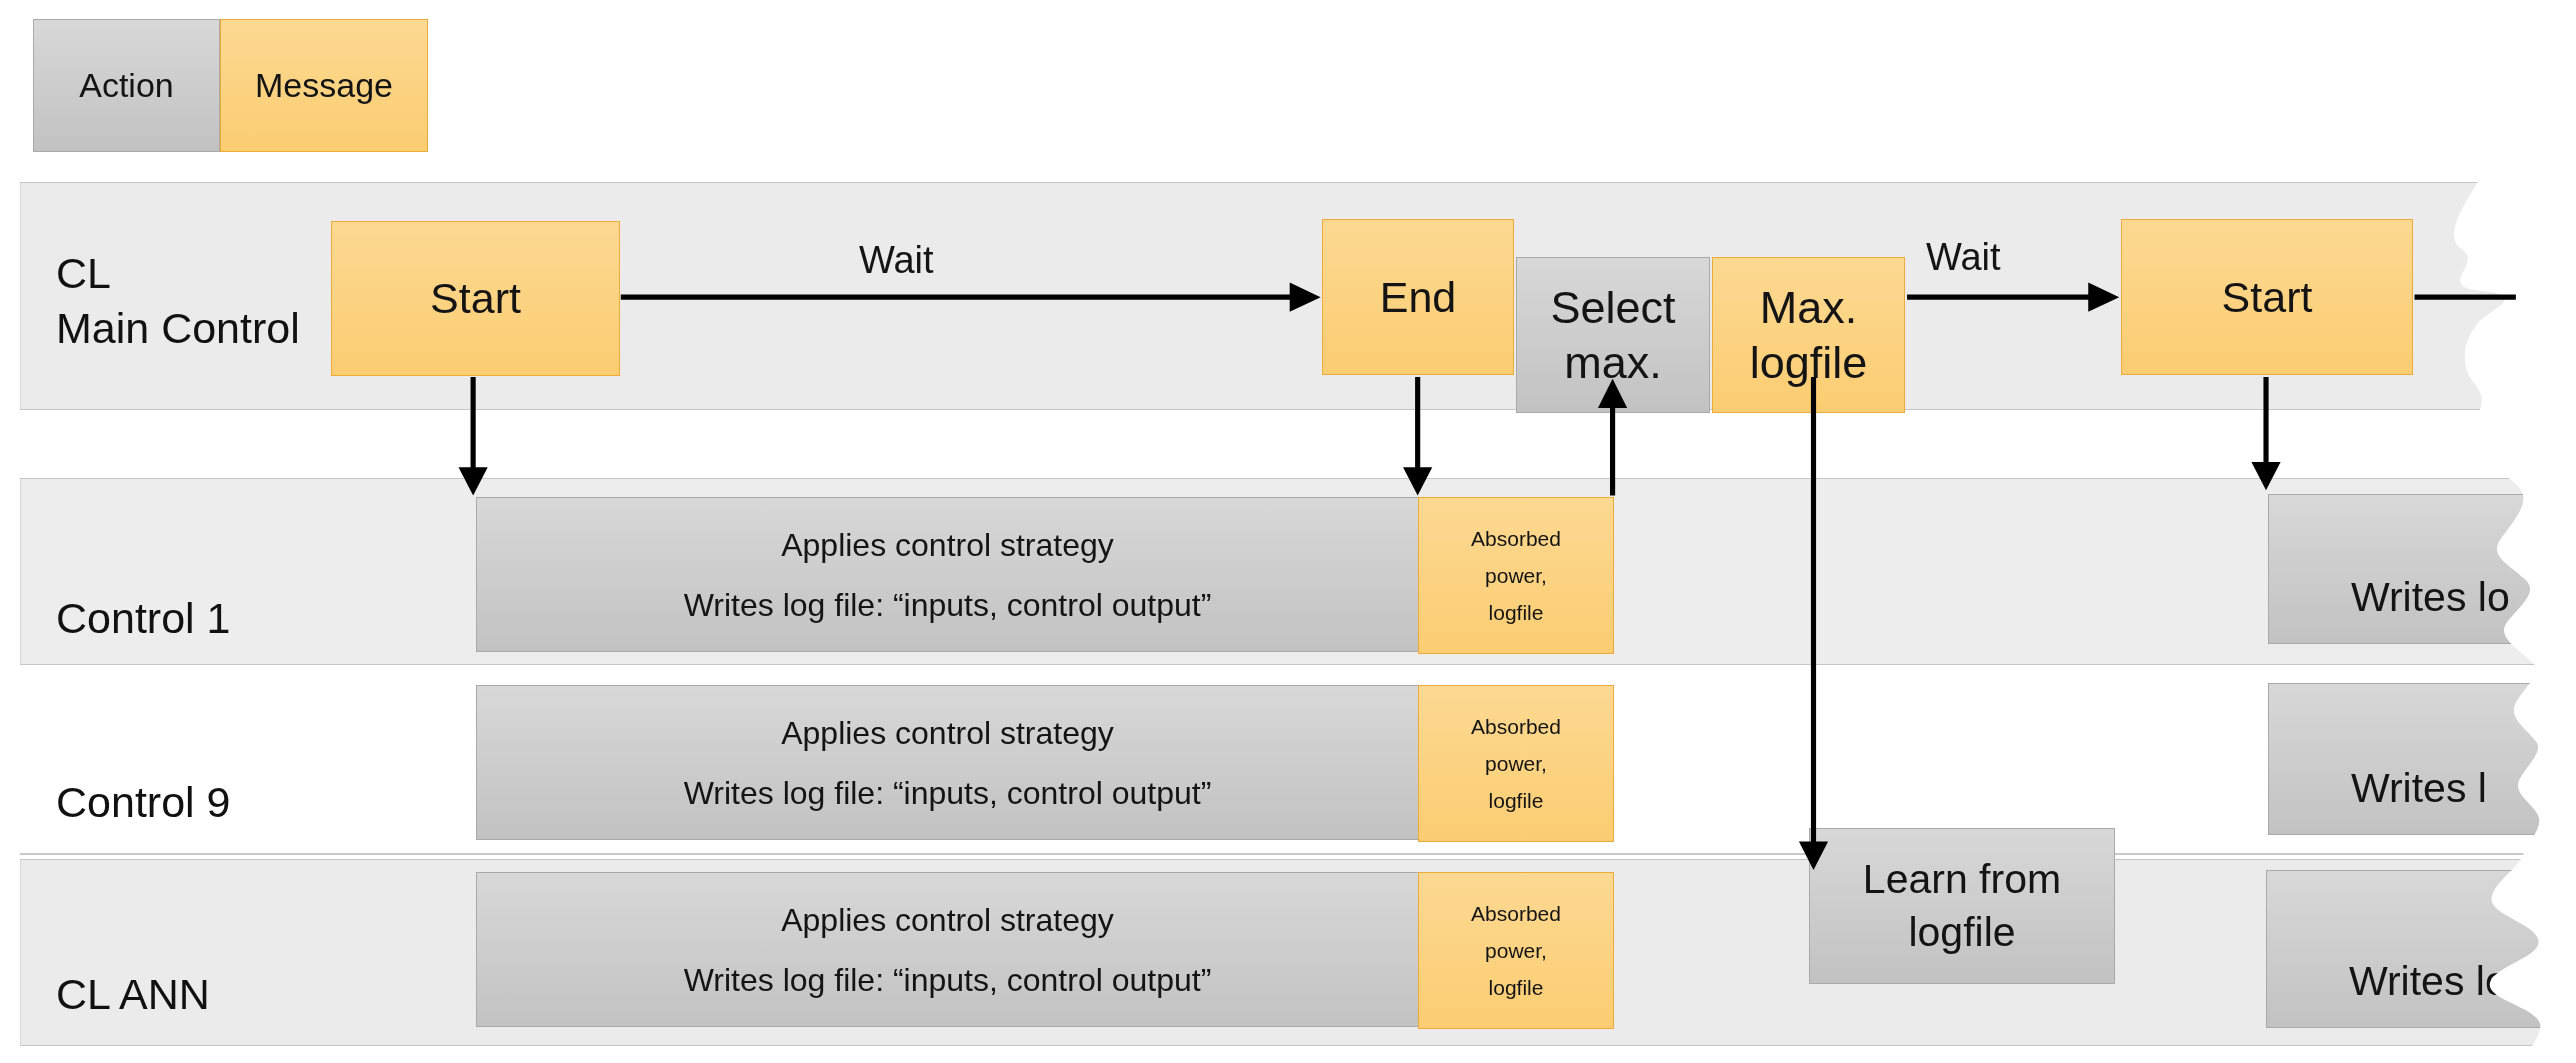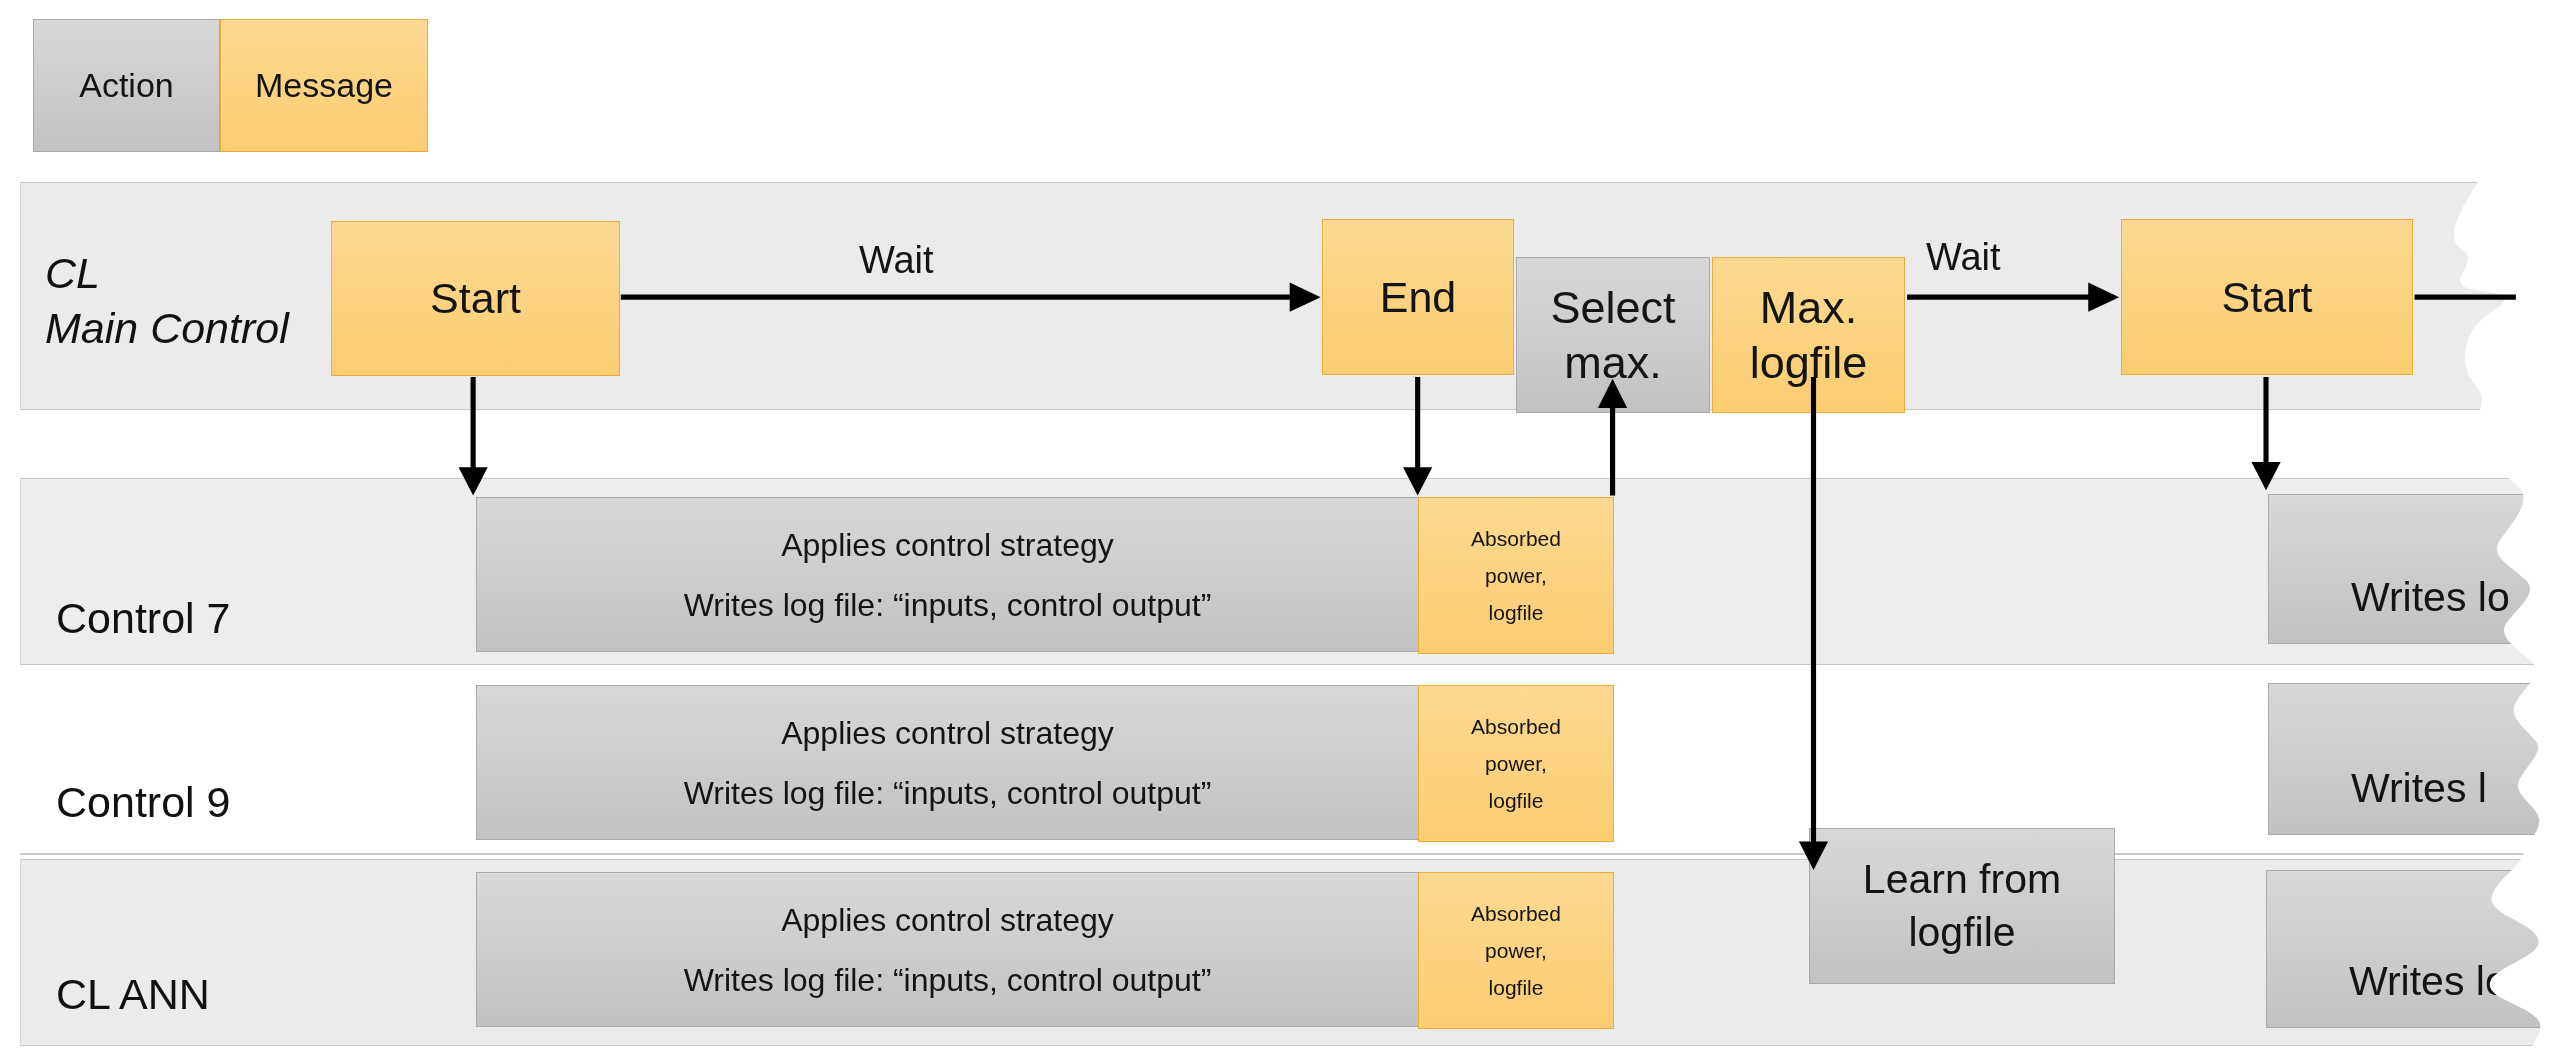--- a/index.html
+++ b/index.html
@@ -76,23 +76,23 @@
     </div>
   </div>
 
   <div class="abs band" style="left:20px;top:182px;width:2535px;height:228px;"></div>
 
   <div class="abs band" style="left:20px;top:478px;width:2535px;height:187px;background:#ededed;"></div>
 
   <div class="abs hairline" style="left:20px;top:853px;width:2518px;height:1.7px;"></div>
   <div class="abs band" style="left:20px;top:859px;width:2535px;height:187px;"></div>
 
-  <div class="abs lane-label pre" style="left:45px;top:246px;font-style:italic;">CL
+  <div class="abs lane-label pre" style="left:56px;top:246px;">CL
 Main Control</div>
-  <div class="abs lane-label" style="left:56px;top:591px;">Control 7</div>
+  <div class="abs lane-label" style="left:56px;top:591px;">Control 1</div>
   <div class="abs lane-label" style="left:56px;top:775px;">Control 9</div>
   <div class="abs lane-label" style="left:56px;top:967px;">CL ANN</div>
 
   <div class="abs msg center box-label" style="left:331px;top:221px;width:289px;height:155px;">
     <span>Start</span>
   </div>
 
   <div class="abs wait-label" style="left:859px;top:239px;width:172px;">Wait</div>
 
   <div class="abs msg center box-label" style="left:1322px;top:219px;width:192px;height:156px;">

